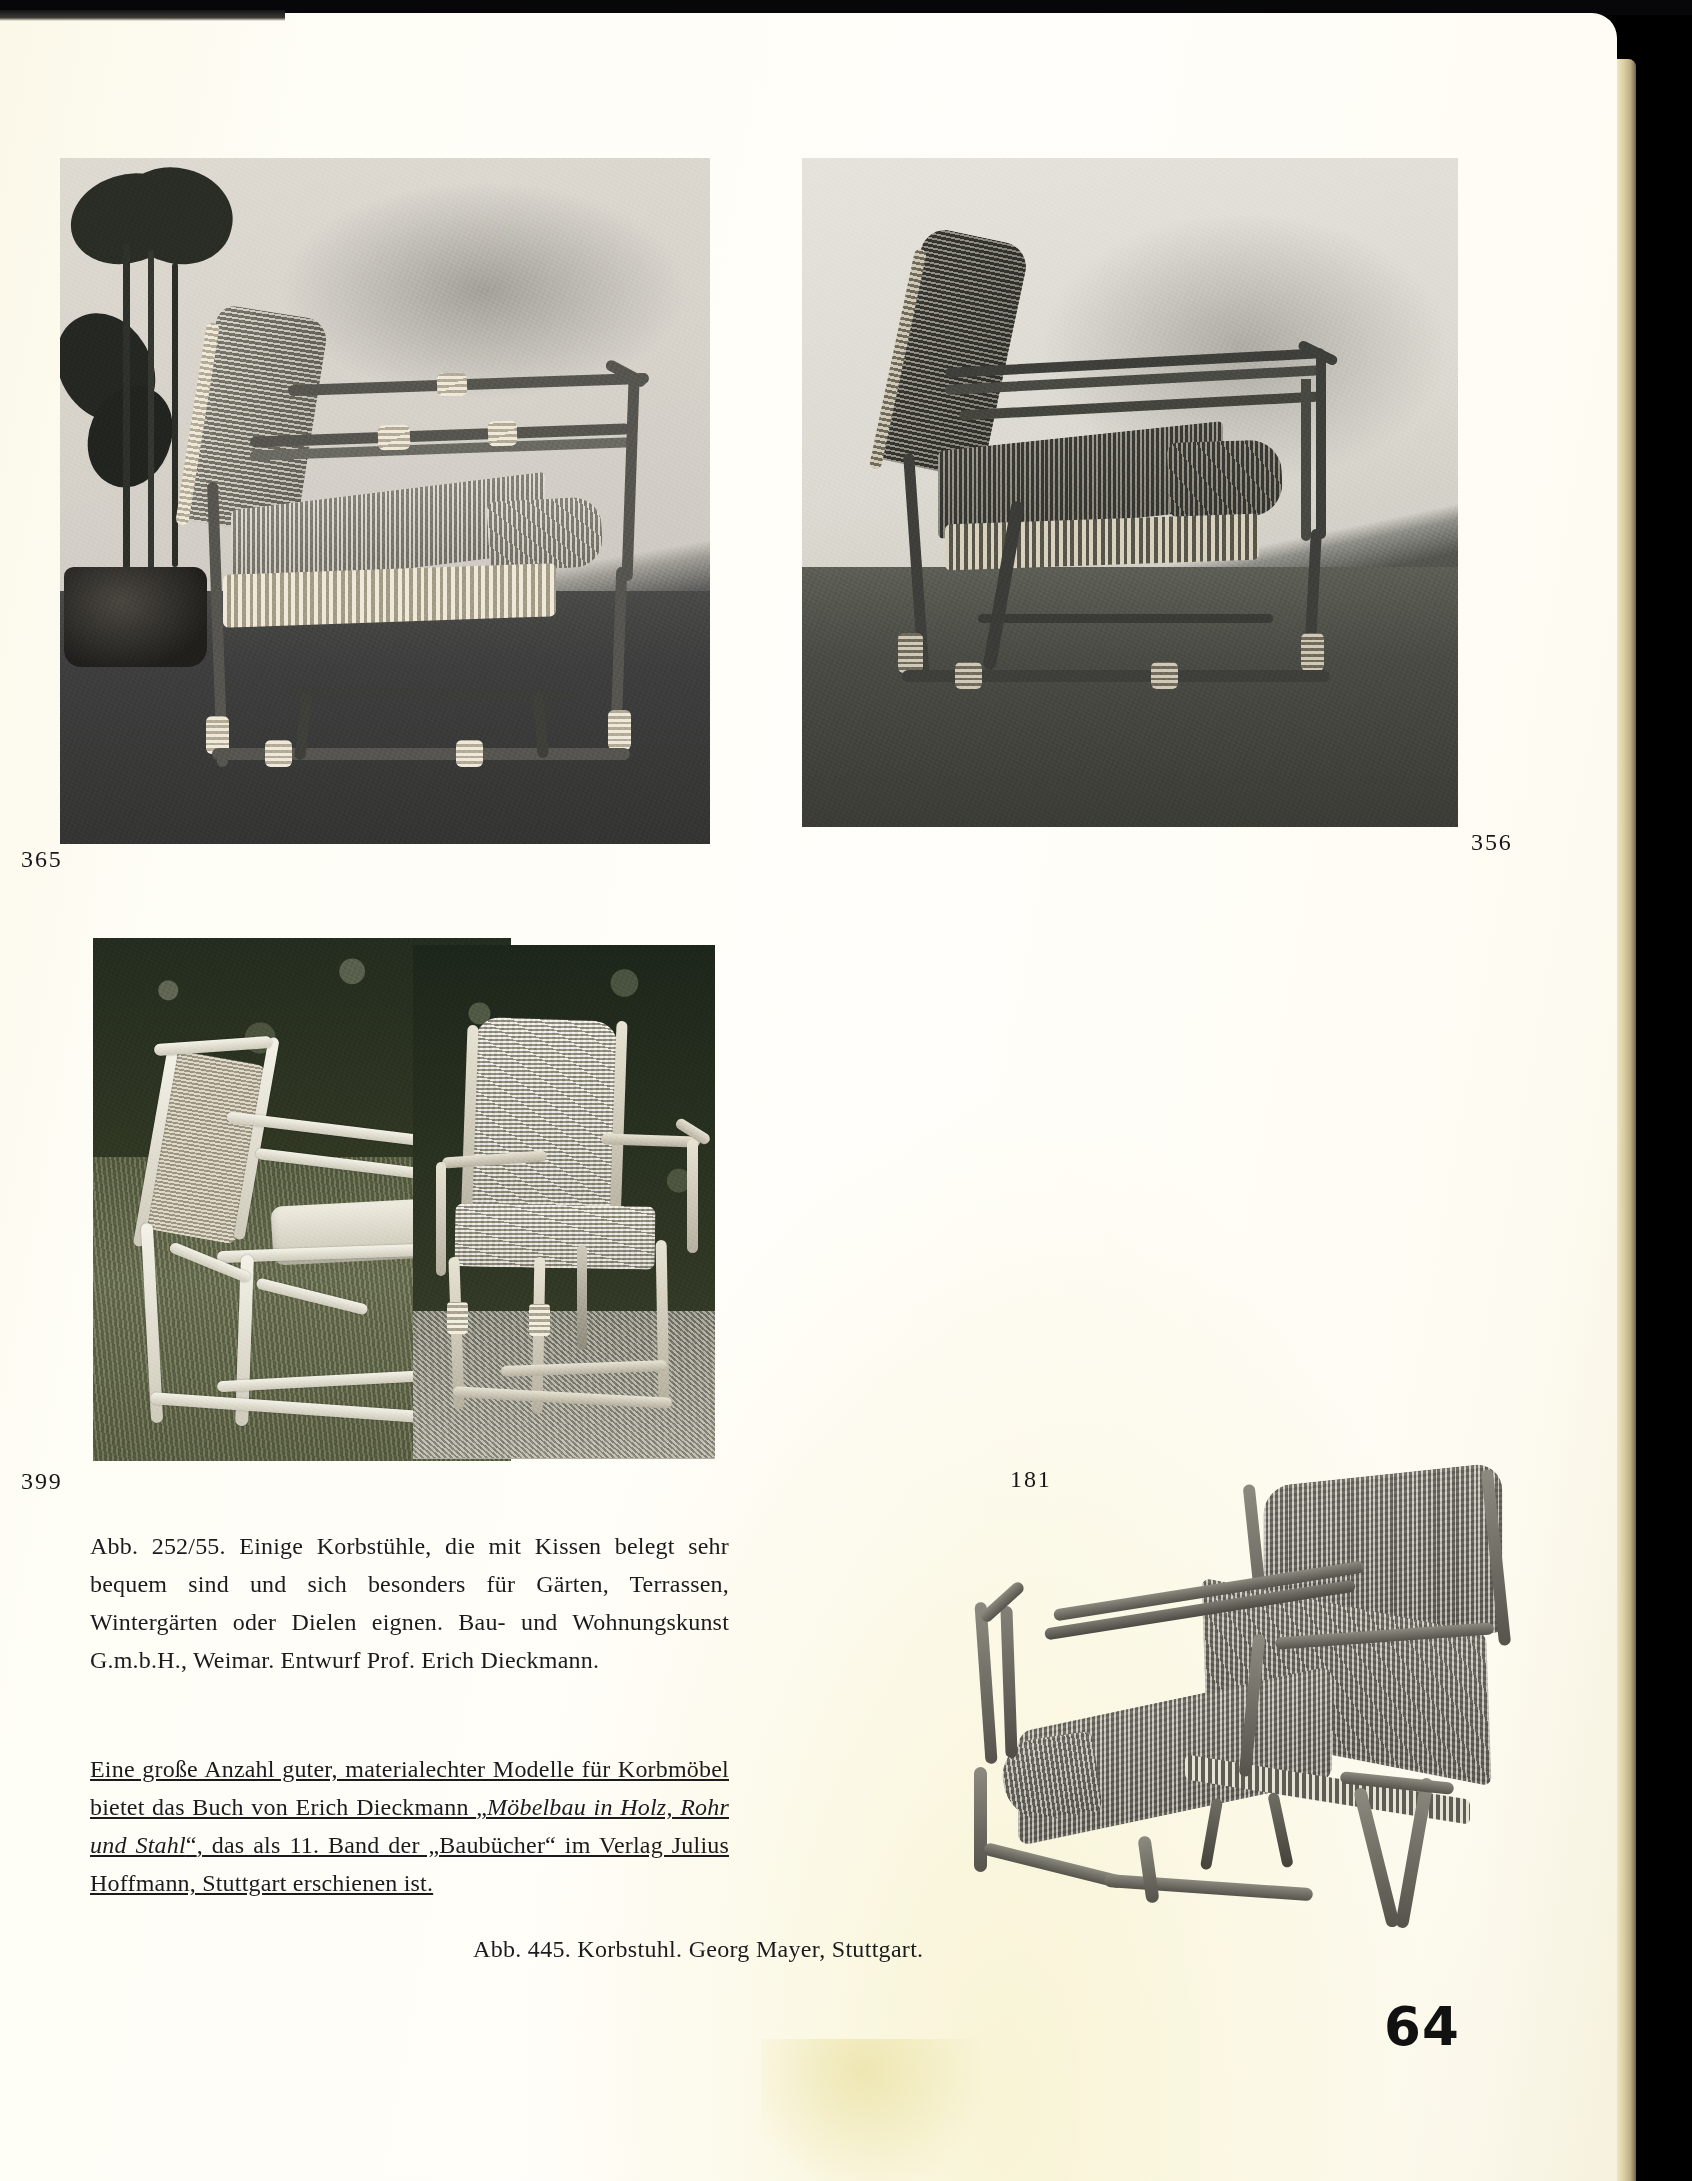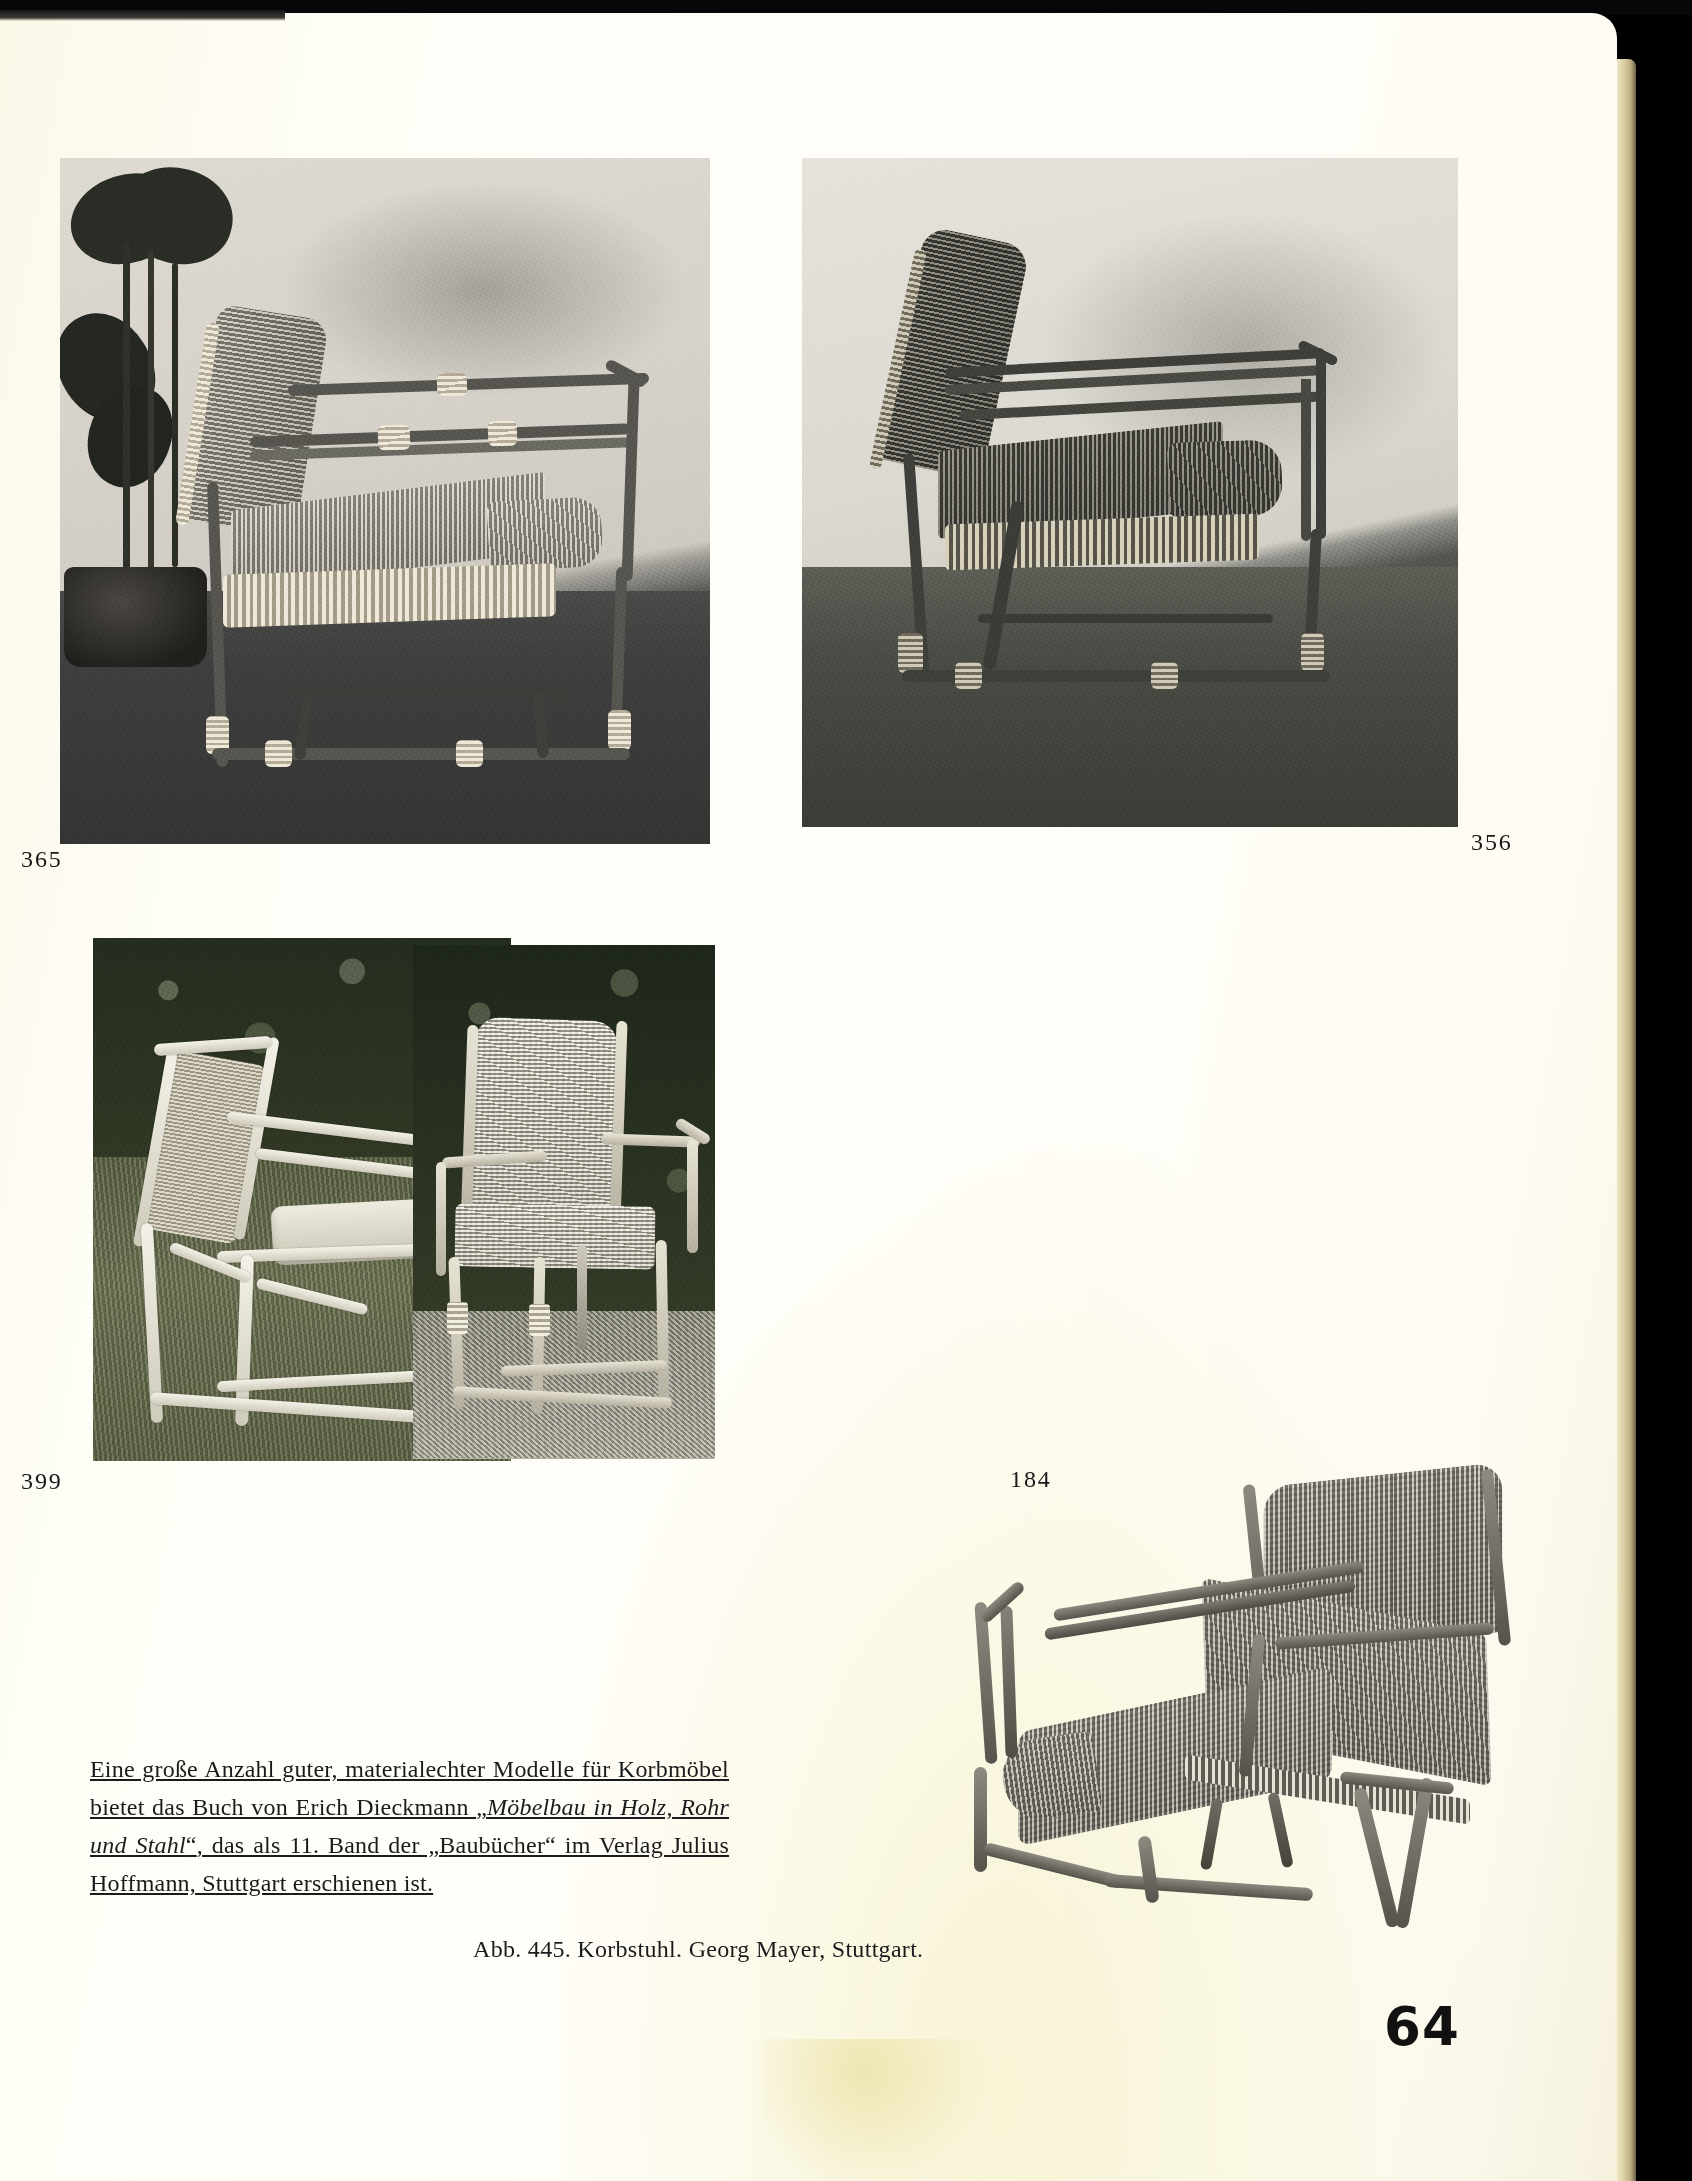--- a/index.html
+++ b/index.html
@@ -361,22 +361,23 @@
       <div class="rattan-l" style="left:19px;top:373px;width:219px;height:11.4px;transform:rotate(3deg);"></div>
       <div class="rattan-l" style="left:67px;top:344px;width:166px;height:10.5px;transform:rotate(-2deg);"></div>
 
       <div style="position:absolute;left:13.3px;top:283px;width:21px;height:32px;
           background:repeating-linear-gradient(0deg,#f2efe0 0 2.9px,#aaa391 2.9px 5.7px);border-radius:3.8px;"></div>
       <div style="position:absolute;left:95px;top:285px;width:21px;height:32px;
           background:repeating-linear-gradient(0deg,#f2efe0 0 2.9px,#aaa391 2.9px 5.7px);border-radius:3.8px;"></div>
     </div>
     <div class="grain"></div>
   </div>
-  <div class="fignum" style="left:1010px;top:1453px;">184</div>
-
+  <div class="fignum" style="left:1010px;top:1453px;">181</div>
+
+  <div class="body-text" id="caption-252-55">Abb. 252/55. Einige Korbstühle, die mit Kissen belegt sehr bequem sind und sich besonders für Gärten, Terrassen, Wintergärten oder Dielen eignen. Bau- und Wohnungskunst G.m.b.H., Weimar. Entwurf Prof. Erich Dieckmann.</div>
 
   <div class="body-text" id="para-book"><span>Eine große Anzahl guter, materialechter Modelle für Korbmöbel bietet das Buch von Erich Dieckmann </span><span>„</span><span class="it">Möbelbau in Holz, Rohr und Stahl</span><span>“</span><span>, das als 11. Band der „Baubücher“ im Verlag Julius Hoffmann, Stuttgart erschienen ist.</span></div>
 
   <div id="photo256">
 
     <div class="w256" style="left:302px;top:11.4px;width:240px;height:169px;
         border-radius:27px 28.5px 7.6px 9.5px;transform:rotate(-6deg) skewX(-6deg);"></div>
     <div class="r256" style="left:291px;top:21px;width:12.4px;height:181px;transform:rotate(-6deg);"></div>
     <div class="r256" style="left:529px;top:5.7px;width:12.4px;height:177px;transform:rotate(-6deg);"></div>
 

